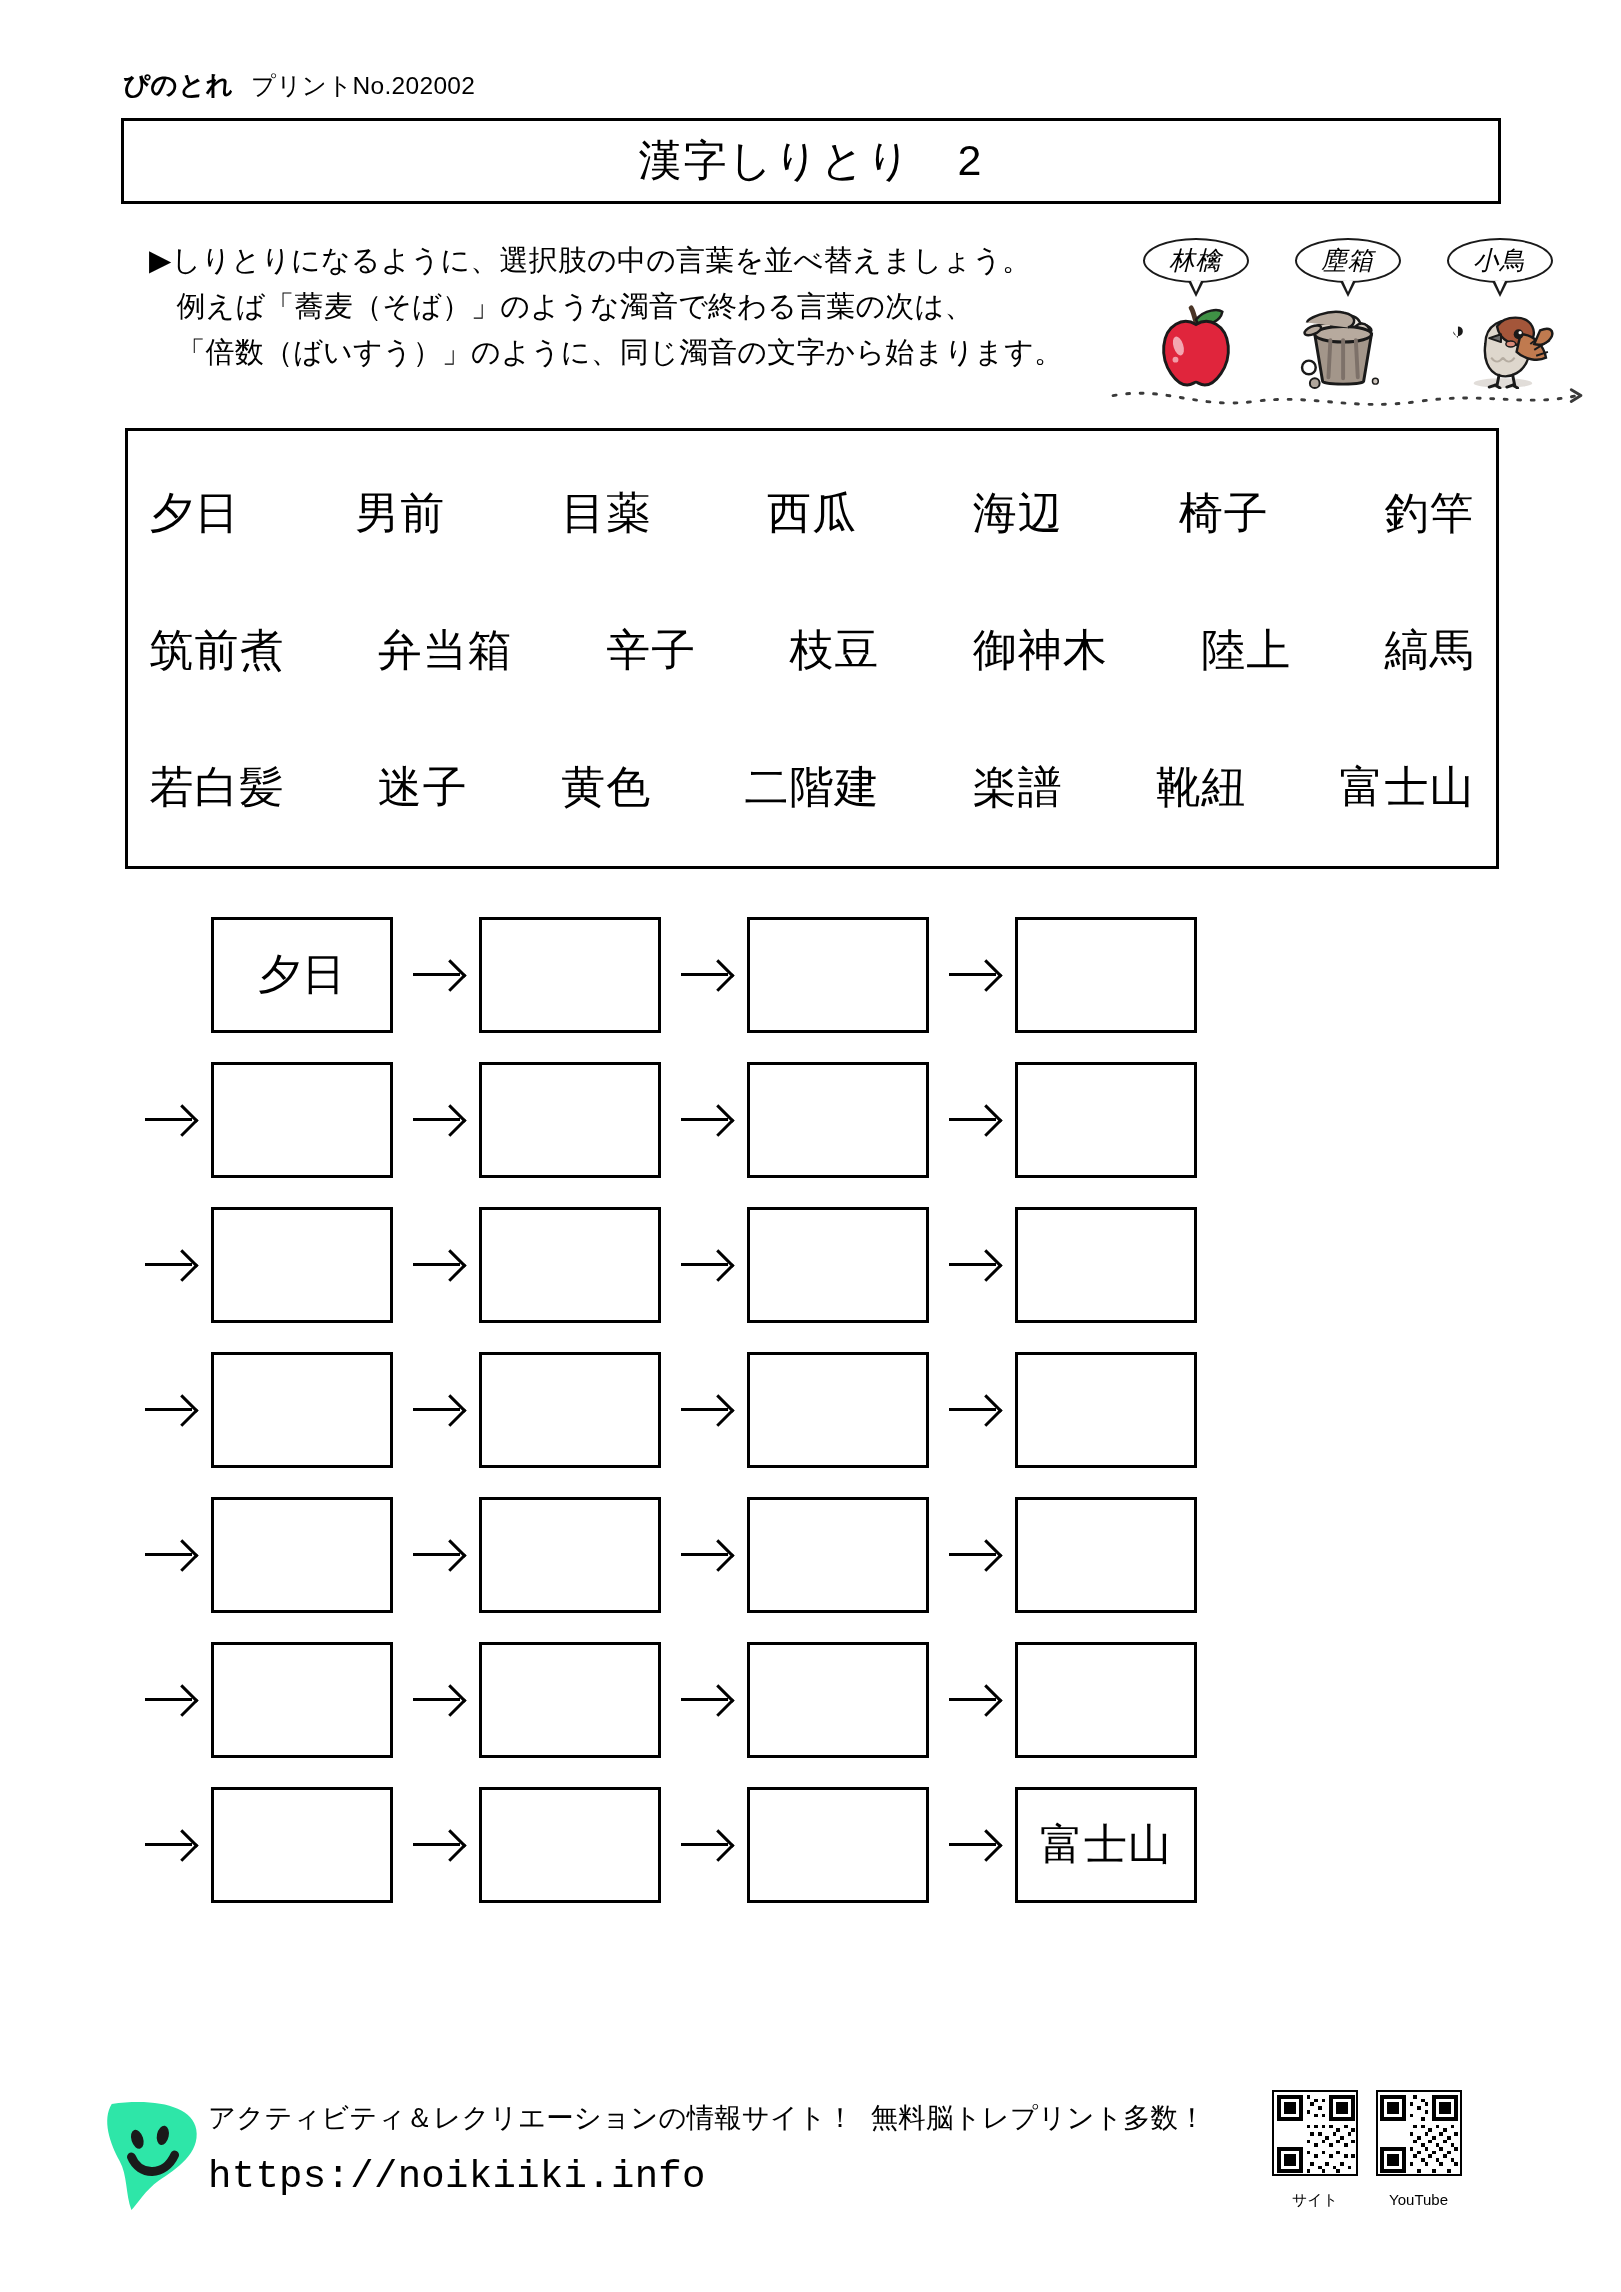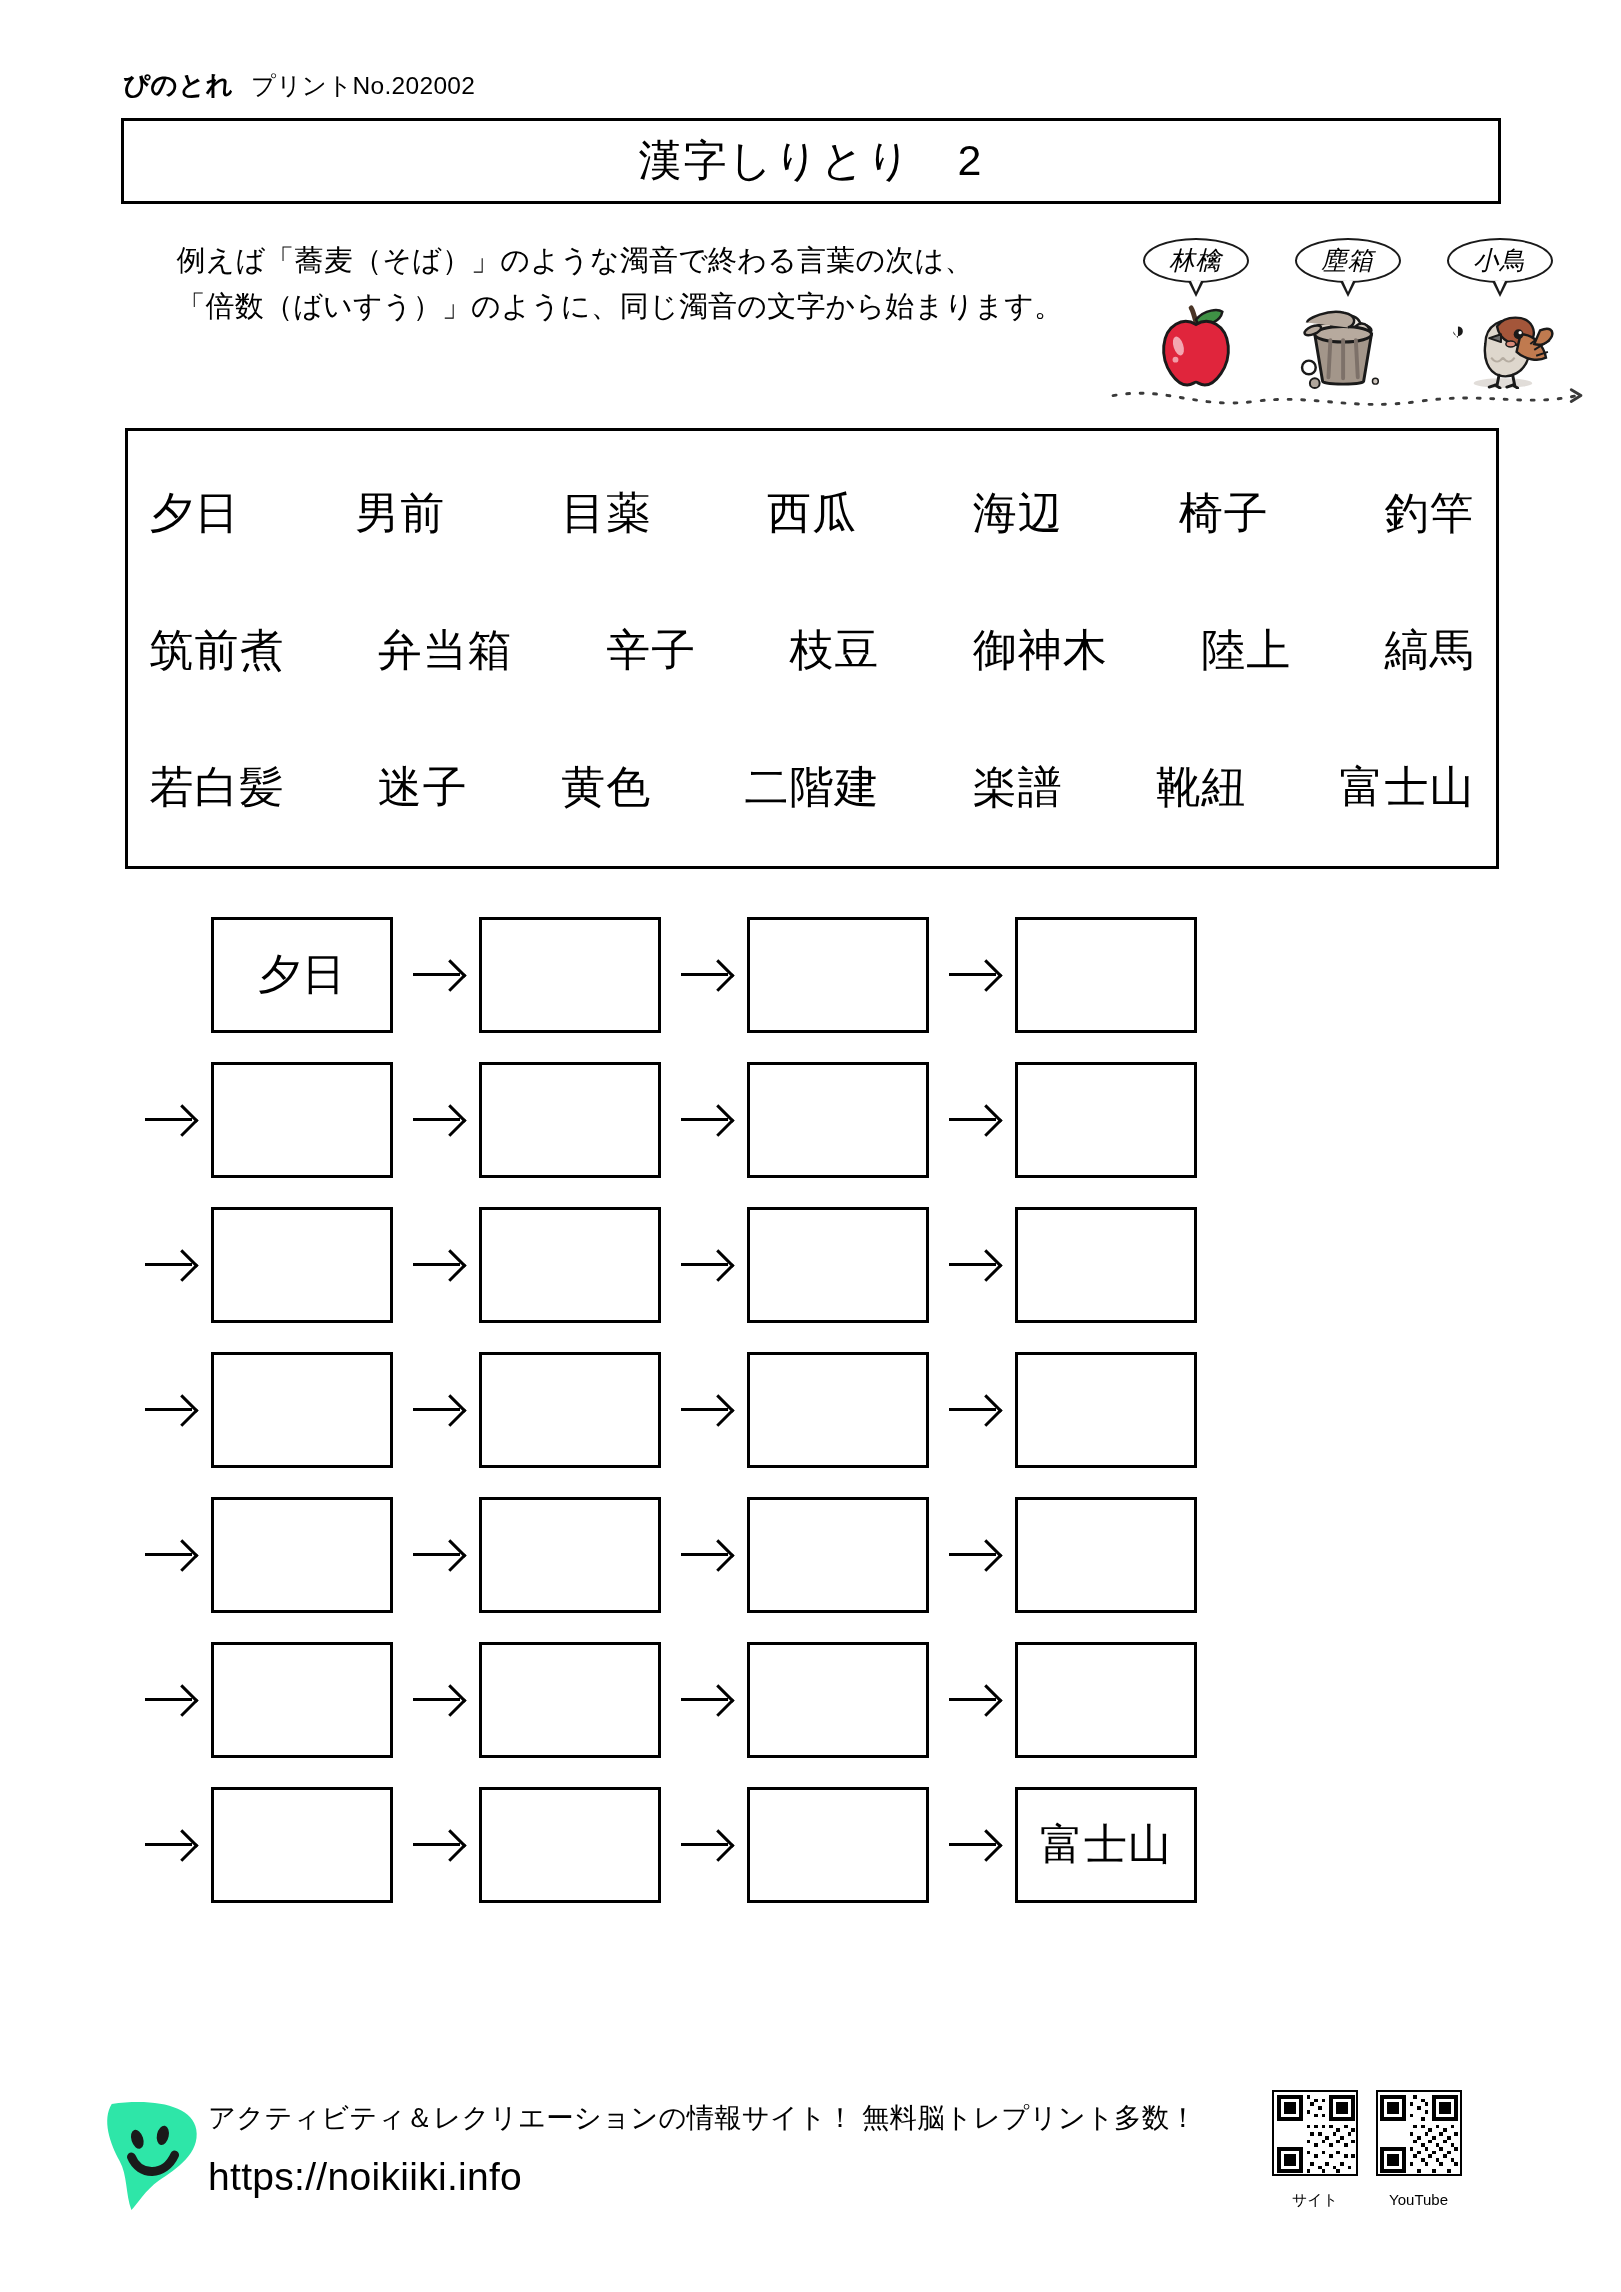--- a/index.html
+++ b/index.html
@@ -127,21 +127,21 @@
     width: 182px; height: 116px;
     border: 3.9px solid #000;
     background: #fff;
     display: flex; align-items: center; justify-content: center;
   }
   .cell-text { font-size: 43px; letter-spacing: 1px; white-space: nowrap; }
 
   
   .footer { position: absolute; left: 0; top: 2086px; width: 1621px; height: 186px; }
   .mascot { position: absolute; left: 98px; top: 9.8px; width: 113px; height: 118px; }
-  .foot-text { position: absolute; left: 208px; top: 13.7px; }
+  .foot-text { position: absolute; left: 208px; top: 13.7px; font-family: Liberation Mono, monospace; }
   .foot-line1 { font-size: 27.4px; letter-spacing: 0.2px; white-space: nowrap; }
   .foot-url { font-size: 39px; letter-spacing: 0.3px; margin-top: 19px; }
   .qr-area { position: absolute; left: 1272px; top: 3.9px; display: flex; gap: 17.6px; }
   .qr-block { text-align: center; }
   .qr-box { width: 86px; height: 86px; border: 2px solid #000; background: #fff; padding: 2.9px; }
   .qr-cap { font-size: 15px; margin-top: 15px; }
 </style>
 </head>
 <body>
 
@@ -150,20 +150,21 @@
   <div class="topbar">
     <span class="brand">ぴのとれ</span>
     <span class="printno">プリントNo.202002</span>
   </div>
 
   <div class="title-box">
     <div class="title-text">漢字しりとり　2</div>
   </div>
 
   <div class="instructions">
+    <div class="instr-line">▶しりとりになるように、選択肢の中の言葉を並べ替えましょう。</div>
     <div class="instr-line indent">例えば「蕎麦（そば）」のような濁音で終わる言葉の次は、</div>
     <div class="instr-line indent">「倍数（ばいすう）」のように、同じ濁音の文字から始まります。</div>
   </div>
 
   <div class="illus-area">
 
     <div class="illus-item a">
       <div class="bubble">
         <span>林檎</span>
       </div>

